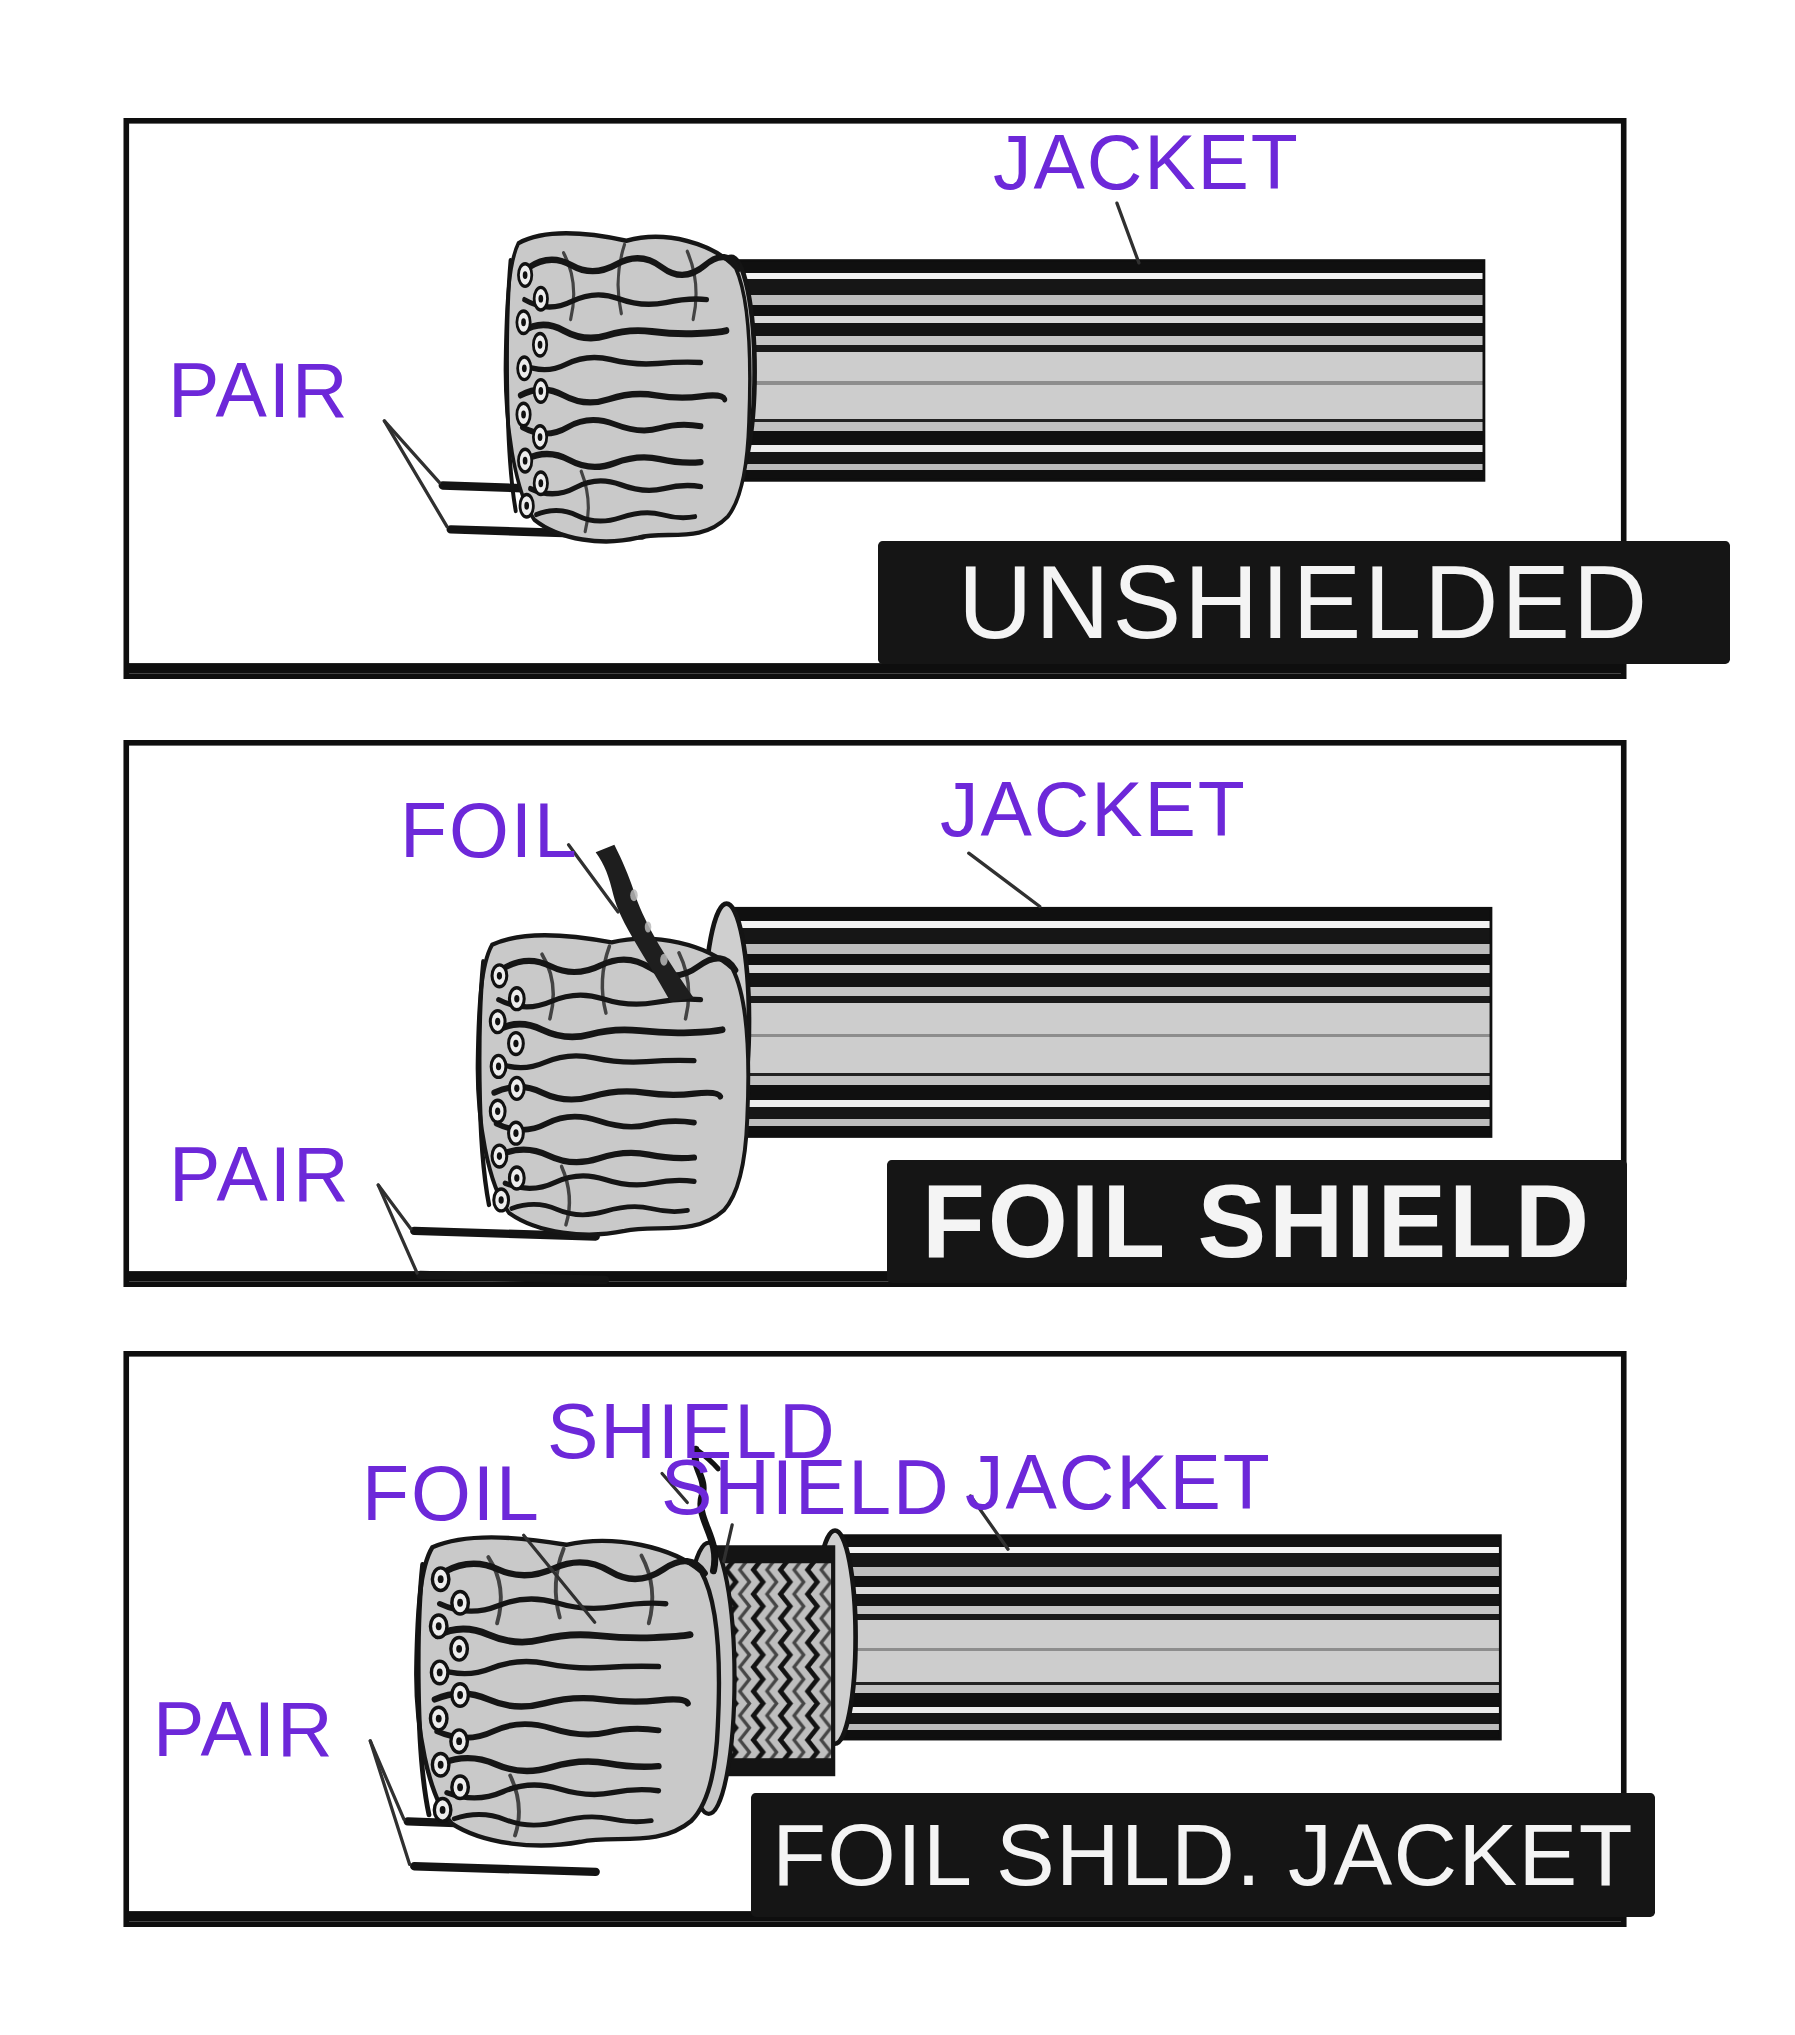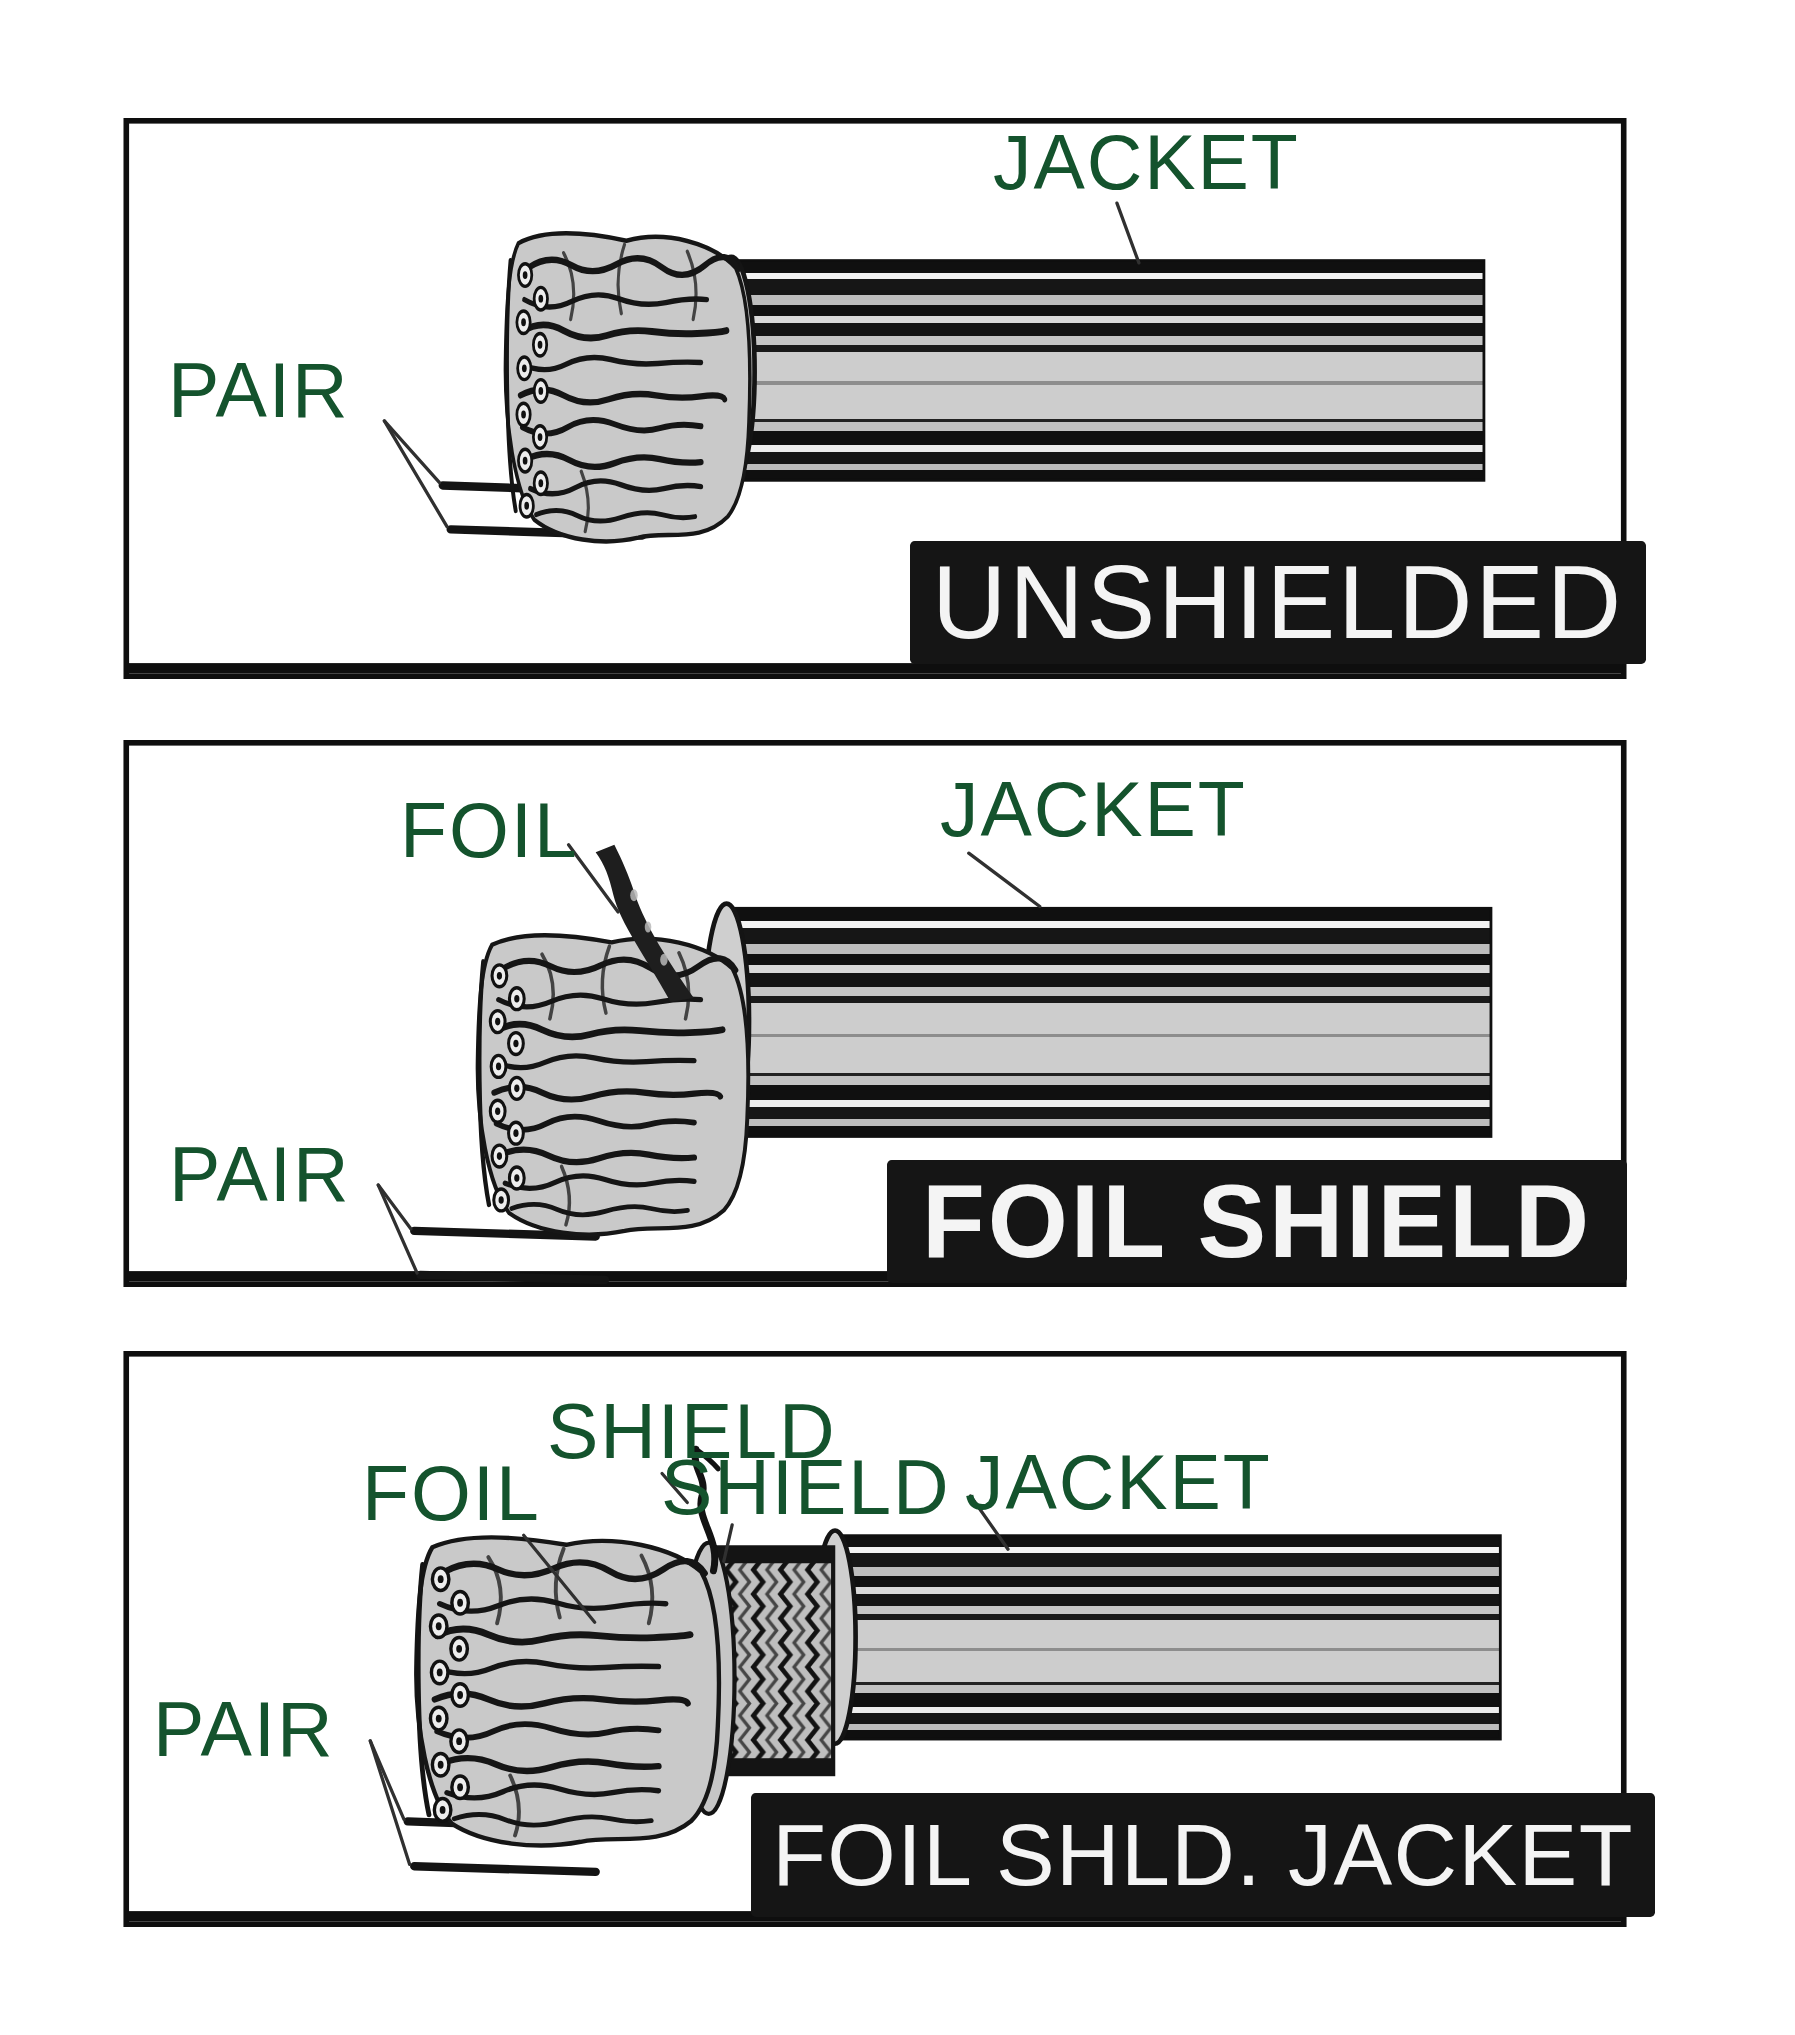--- a/index.html
+++ b/index.html
@@ -1,20 +1,20 @@
 <!DOCTYPE html>
 <html style="font-size:7.5px"><head>
 <meta charset="utf-8">
 <style>
   html,body{margin:0;padding:0;background:#ffffff;}
   .page{position:relative;width:1796px;height:2035px;background:#ffffff;overflow:hidden;
         font-family:"Liberation Sans",sans-serif;}
   .panel{position:absolute;background:#ffffff;}
   .panel svg{position:absolute;left:0;top:0;}
-  .lbl{position:absolute;font-size:77px;line-height:1;letter-spacing:1.9px;color:#14532d;
+  .lbl{position:absolute;font-size:77px;line-height:1;letter-spacing:1.9px;color:#6d28d9;
        white-space:nowrap;font-family:"Liberation Sans",sans-serif;}
   .badge{position:absolute;background:#151515;color:#f4f4f4;display:flex;align-items:center;
          justify-content:center;border-radius:4.7px;font-family:"Liberation Sans",sans-serif;
          white-space:nowrap;}
   .badge.b1{font-size:103px;letter-spacing:2.8px;}
   .badge.b2{font-size:103px;letter-spacing:2.8px;}
   .badge.b3{font-size:88px;letter-spacing:1.4px;}
 </style>
 </head>
 <body>
@@ -129,21 +129,21 @@
       <ellipse cx="1300" cy="542" rx="50" ry="245" fill="#cfcfcf" stroke="#141414" stroke-width="10"></ellipse>
       <use href="#bundleArt" transform="translate(765,210) scale(0.84,1.05)"></use>
       <g stroke="#303030" stroke-width="7" stroke-linecap="round">
         <path d="M2125,182 L2172,310"></path>
         <path d="M558,648 L676,780"></path>
         <path d="M558,648 L692,874"></path>
       </g>
     </svg>
     <div class="lbl" style="left:870px;top:6px;">JACKET</div>
     <div class="lbl" style="left:45px;top:234px;">PAIR</div>
-    <div class="badge b1" style="left:787px;top:423px;width:736px;height:123px;">UNSHIELDED</div>
+    <div class="badge b1" style="left:755px;top:423px;width:852px;height:123px;">UNSHIELDED</div>
   </div>
 
   <div class="panel" style="left:123px;top:740px;width:1504px;height:547px;">
     <svg width="1504" height="547" viewBox="0 0 3215 1170">
       <rect x="6" y="6" width="3203" height="1158" fill="#ffffff" stroke="#0e0e0e" stroke-width="12"></rect>
       <rect x="8" y="1136" width="3199" height="22" fill="#0e0e0e"></rect>
       <g stroke="#141414" stroke-width="18" stroke-linecap="round">
         <path d="M622,1050 L1010,1062"></path>
         <path d="M635,1144 L1030,1155"></path>
       </g>

